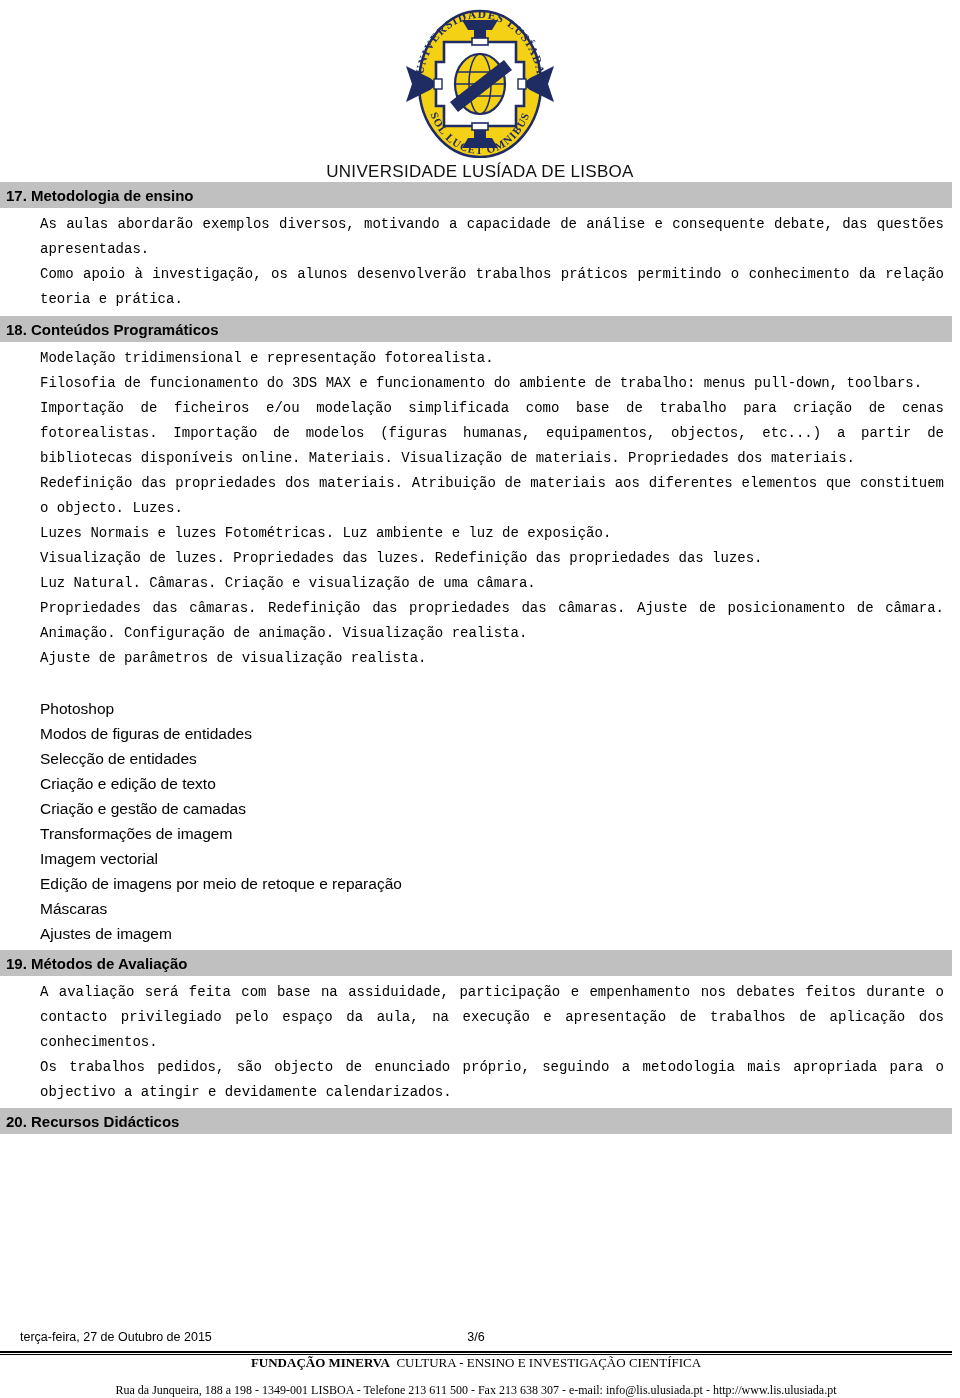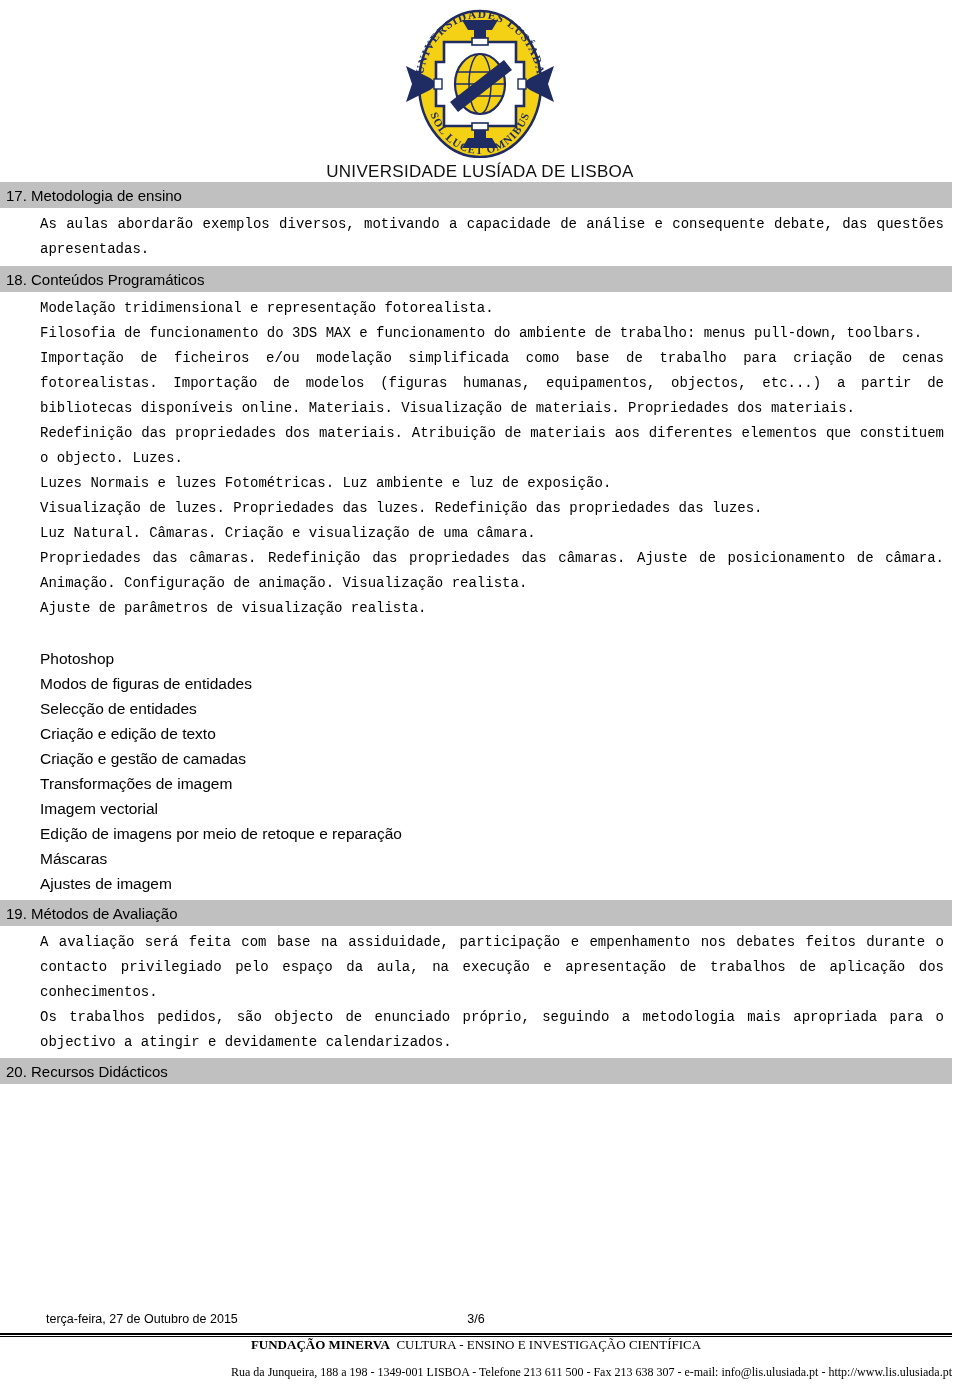--- a/index.html
+++ b/index.html
@@ -44,21 +44,21 @@
     width: 952px;
     margin: 0 0 0 0;
     background: #c0c0c0;
     height: 26px;
     box-sizing: border-box;
     display: flex;
     align-items: center;
   }
   .section-band .band-text {
     font-family: "Liberation Sans", sans-serif;
-    font-weight: normal;
+    font-weight: bold;
     font-size: 15px;
     color: #000000;
     padding-left: 6px;
     white-space: nowrap;
   }
 
   
   .body-block {
     padding: 4px 8px 0 40px;
     box-sizing: border-box;
@@ -99,21 +99,21 @@
   .footer-meta {
     position: relative;
     width: 952px;
     height: 22px;
     font-size: 12.5px;
     font-family: "Liberation Sans", sans-serif;
     color: #000000;
   }
   .footer-date {
     position: absolute;
-    left: 46px;
+    left: 20px;
     top: 2px;
     white-space: nowrap;
   }
   .footer-page {
     position: absolute;
     left: 0;
     right: 0;
     top: 2px;
     text-align: center;
   }
@@ -133,25 +133,25 @@
     width: 952px;
     text-align: center;
     font-family: "Liberation Serif", serif;
     font-size: 13px;
     margin-top: 0;
     white-space: nowrap;
   }
   .footer-org b { font-weight: bold; }
   .footer-address {
     width: 952px;
-    text-align: right;
+    text-align: center;
     font-family: "Liberation Serif", serif;
     font-size: 12px;
     margin-top: 12px;
-    padding-bottom: 18px;
+    padding-bottom: 0;
     white-space: nowrap;
   }
 </style>
 </head>
 <body>
 
 <div class="doc-header">
   <div class="logo-wrap">
     <svg class="logo-svg" width="160" height="152" viewBox="0 0 160 152" aria-hidden="true">
       <defs>
@@ -194,20 +194,21 @@
     </svg>
   </div>
   <div class="org-title">UNIVERSIDADE LUSÍADA DE LISBOA</div>
 </div>
 
 <div class="section-band">
   <span class="band-text">17. Metodologia de ensino</span>
 </div>
 <div class="body-block">
   <p class="para">As aulas abordarão exemplos diversos, motivando a capacidade de análise e consequente debate, das questões apresentadas.</p>
+  <p class="para">Como apoio à investigação, os alunos desenvolverão trabalhos práticos permitindo o conhecimento da relação teoria e prática.</p>
 </div>
 
 <div class="section-band" style="margin-top:4px;">
   <span class="band-text">18. Conteúdos Programáticos</span>
 </div>
 <div class="body-block">
   <p class="para left">Modelação tridimensional e representação fotorealista.</p>
   <p class="para">Filosofia de funcionamento do 3DS MAX e funcionamento do ambiente de trabalho: menus pull-down, toolbars.</p>
   <p class="para">Importação de ficheiros e/ou modelação simplificada como base de trabalho para criação de cenas fotorealistas. Importação de modelos (figuras humanas, equipamentos, objectos, etc...) a partir de bibliotecas disponíveis online. Materiais. Visualização de materiais. Propriedades dos materiais.</p>
   <p class="para">Redefinição das propriedades dos materiais. Atribuição de materiais aos diferentes elementos que constituem o objecto. Luzes.</p>

